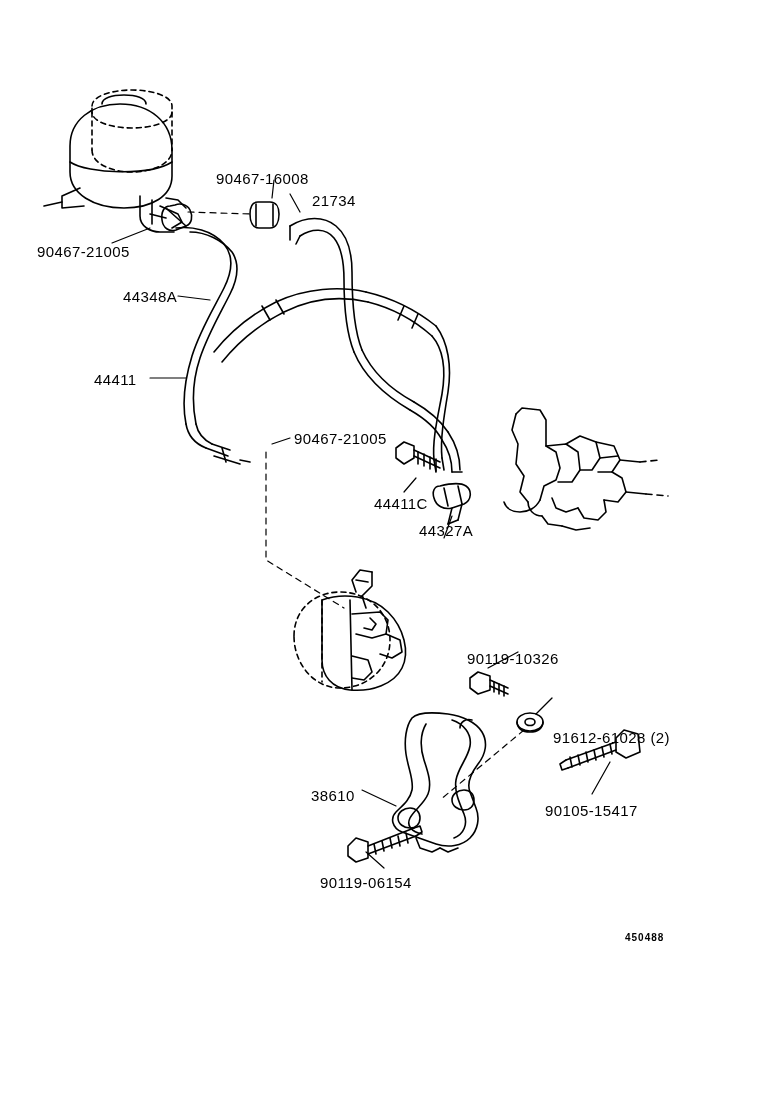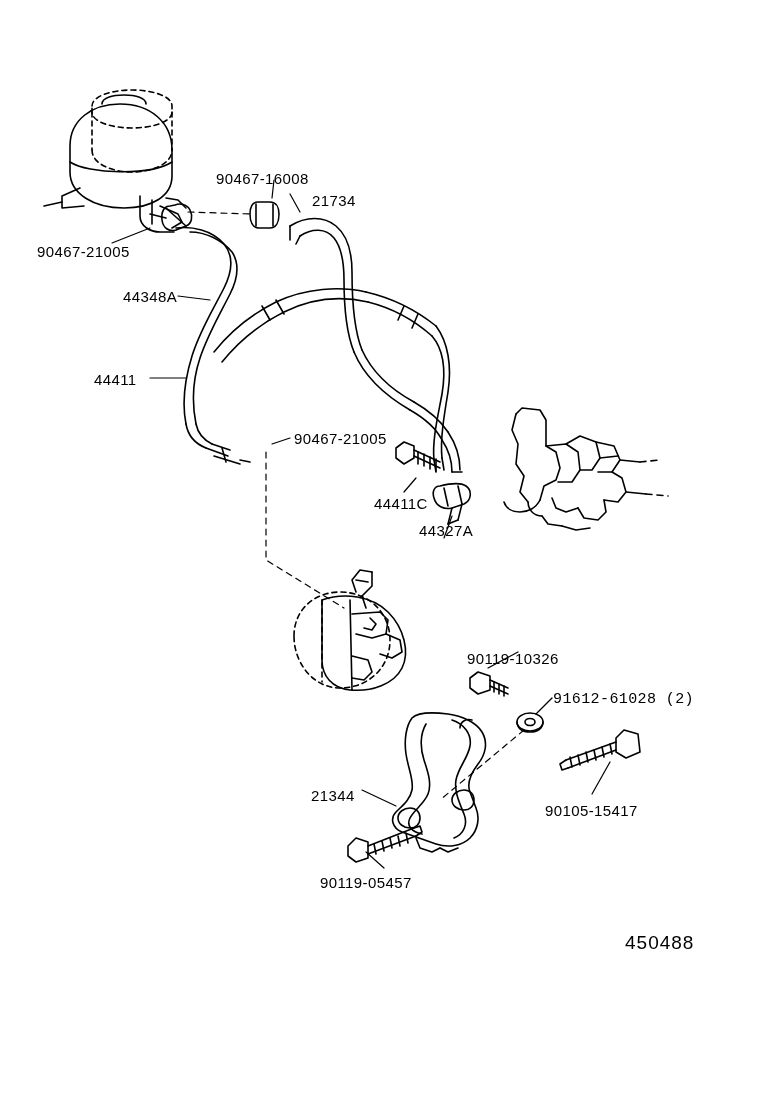--- a/index.html
+++ b/index.html
@@ -31,23 +31,24 @@
     position: absolute;
     font-family: "Liberation Sans", sans-serif;
     font-size: 15px;
     letter-spacing: 0.4px;
     white-space: nowrap;
     color: #000;
   }
   .figno {
     position: absolute;
     font-family: "Liberation Sans", sans-serif;
-    font-size: 19px;
+    font-size: 10px;
     letter-spacing: 1px;
     white-space: nowrap;
+    font-weight: bold;
   }
 </style>
 </head>
 <body>
 
 <div id="diagram-root">
 
   <svg class="art" viewBox="0 0 760 1112">
     <g fill="none" stroke="#000" stroke-width="1.6" stroke-linecap="round" stroke-linejoin="round">
 
@@ -251,20 +252,20 @@
 
   <div class="lbl" style="left:216px; top:170px;">90467-16008</div>
   <div class="lbl" style="left:312px; top:192px;">21734</div>
   <div class="lbl" style="left:37px; top:243px;">90467-21005</div>
   <div class="lbl" style="left:123px; top:288px;">44348A</div>
   <div class="lbl" style="left:94px; top:371px;">44411</div>
   <div class="lbl" style="left:294px; top:430px;">90467-21005</div>
   <div class="lbl" style="left:374px; top:495px;">44411C</div>
   <div class="lbl" style="left:419px; top:522px;">44327A</div>
   <div class="lbl" style="left:441px; top:650px;margin-left:26px;">90119-10326</div>
-  <div class="lbl" style="left:553px; top:691px;font-family:Liberation Mono, monospace;">91612-61028 (2)</div>
+  <div class="lbl" style="left:553px; top:729px;">91612-61028 (2)</div>
   <div class="lbl" style="left:545px; top:802px;">90105-15417</div>
-  <div class="lbl" style="left:311px; top:787px;">21344</div>
-  <div class="lbl" style="left:320px; top:874px;">90119-05457</div>
+  <div class="lbl" style="left:311px; top:787px;">38610</div>
+  <div class="lbl" style="left:320px; top:874px;">90119-06154</div>
 
   <div class="figno" style="left:625px; top:932px;">450488</div>
 
 </div>
 
 </body></html>

